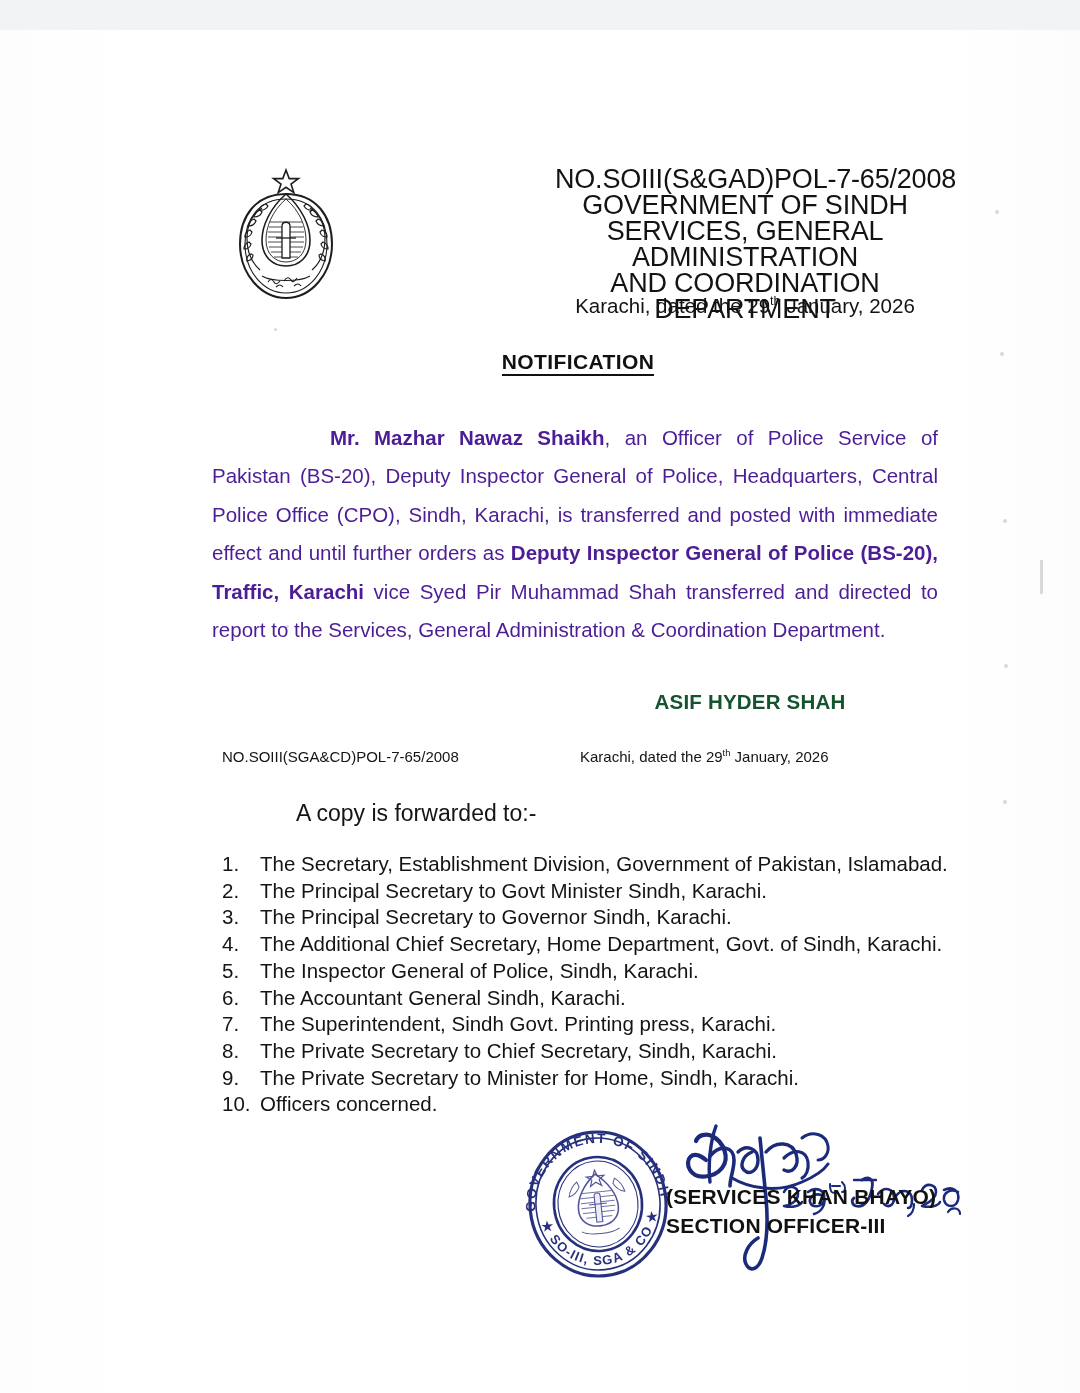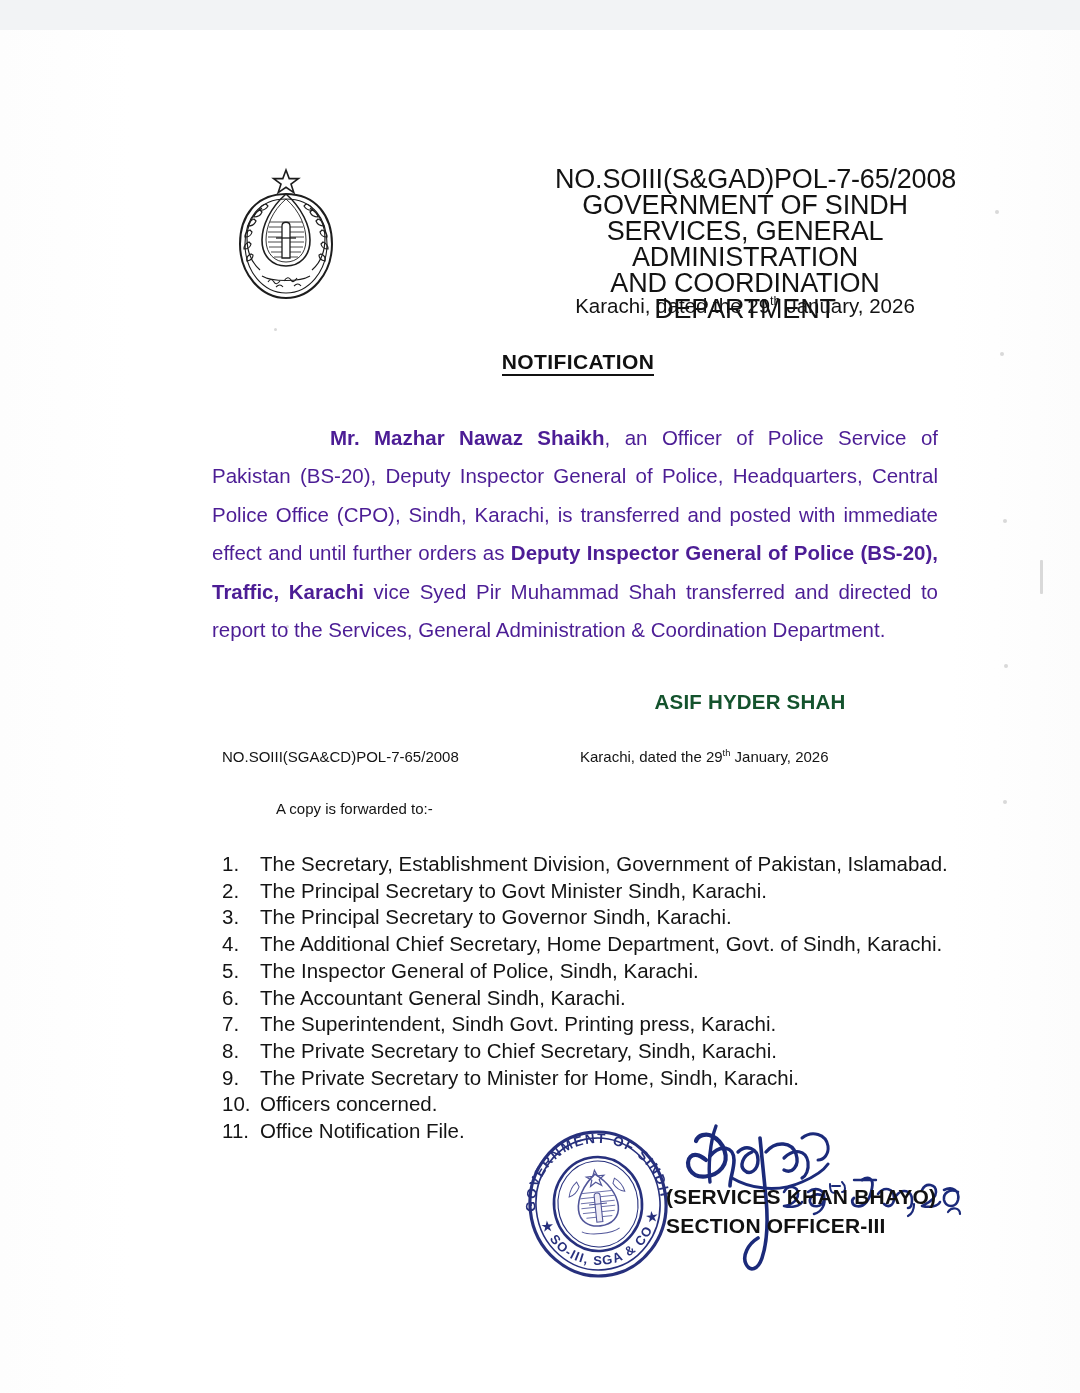--- a/index.html
+++ b/index.html
@@ -138,23 +138,23 @@
     font-size: 15px;
     color: #141414;
   }
   #ref2-number { position: absolute; left: 0; top: 0; white-space: nowrap; }
   #ref2-date { position: absolute; left: 358px; top: 0; white-space: nowrap; }
 
   
   #forwarded-line {
     position: absolute;
     top: 800px;
-    left: 276px;
-    font-family: "Liberation Sans", sans-serif;
-    font-size: 15px;
+    left: 296px;
+    font-family: "Liberation Sans", sans-serif;
+    font-size: 23px;
     color: #141414;
   }
 
   
   #copy-list {
     position: absolute;
     top: 851px;
     left: 222px;
     width: 730px;
     font-family: "Liberation Sans", sans-serif;
@@ -339,24 +339,20 @@
       <span class="copy-num">8.</span>
       <span class="copy-text">The Private Secretary to Chief Secretary, Sindh, Karachi.</span>
     </div>
     <div class="copy-item">
       <span class="copy-num">9.</span>
       <span class="copy-text">The Private Secretary to Minister for Home, Sindh, Karachi.</span>
     </div>
     <div class="copy-item">
       <span class="copy-num">10.</span>
       <span class="copy-text">Officers concerned.</span>
-    </div>
-    <div class="copy-item">
-      <span class="copy-num">11.</span>
-      <span class="copy-text">Office Notification File.</span>
     </div>
   </div>
 
   <svg id="stamp" viewBox="0 0 162 170">
     <defs>
       <path id="arcTop" d="M 18,88 A 63,63 0 0 1 144,88"></path>
       <path id="arcBottom" d="M 22,88 A 59,59 0 0 0 140,88"></path>
     </defs>
     <g transform="rotate(-6 81 86)">
       <ellipse cx="81" cy="86" rx="68" ry="72" fill="none" stroke="#27307d" stroke-width="3.2"></ellipse>

